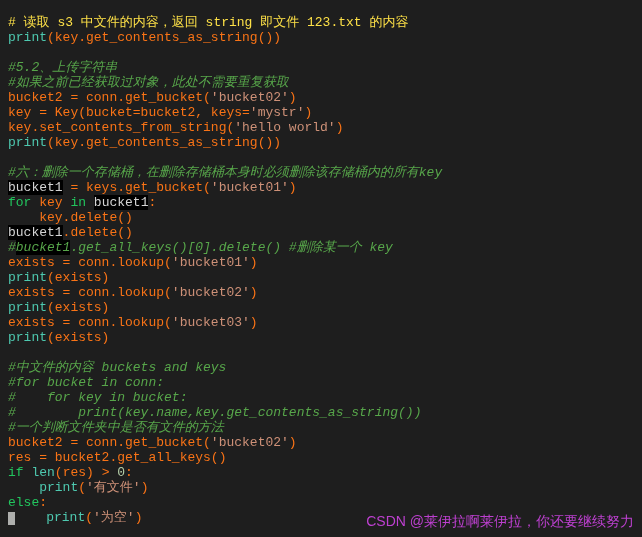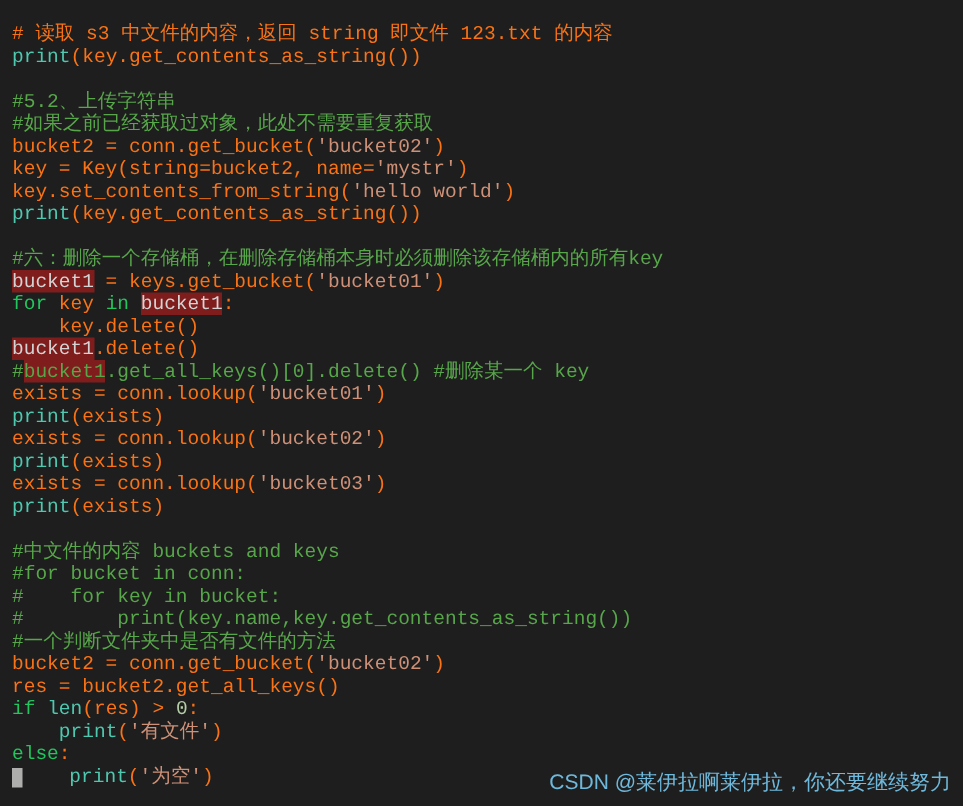--- a/index.html
+++ b/index.html
@@ -12,56 +12,56 @@
     color: #d4d4d4;
     width: 642px;
     height: 537px;
     overflow: hidden;
     position: relative;
   }
   .code {
     padding: 0 8px;
     white-space: pre;
   }
-  .c-comment { color: #57a64a; }
+  .c-comment { color: #57a64a; font-style: italic; }
   .c-default { color: #f97316; }
   .c-keyword { color: #22c55e; }
   .c-string  { color: #ce9178; text-align: center; }
   .c-number  { color: #b5cea8; }
   .c-builtin { color: #4ec9b0; }
-  .c-red     { color: #f97316; }
-  .hl        { background: #7f1d1d; }
+  .c-red     { color: #fde047; }
+  .hl        { background: #000000; }
   .cursor {
     display: inline-block;
     width: 7px;
     height: 13px;
     background: #aeafad;
     vertical-align: text-bottom;
   }
   .watermark {
     position: absolute;
     right: 8px;
     bottom: 8px;
     font-family: sans-serif;
     font-size: 14px;
-    color: #7dd3fc;
+    color: #d946ef;
     opacity: 0.85;
   }
 </style>
 </head>
 <body>
 
 <div class="code">
 <span class="c-red"># 读取 s3 中文件的内容，返回 string 即文件 123.txt 的内容</span>
 <span class="c-builtin">print</span><span class="c-default">(key.get_contents_as_string())</span>
 
 <span class="c-comment">#5.2、上传字符串</span>
 <span class="c-comment">#如果之前已经获取过对象，此处不需要重复获取</span>
 <span class="c-default">bucket2 = conn.get_bucket(</span><span class="c-string">'bucket02'</span><span class="c-default">)</span>
-<span class="c-default">key = Key(string=bucket2, name=</span><span class="c-string">'mystr'</span><span class="c-default">)</span>
+<span class="c-default">key = Key(bucket=bucket2, keys=</span><span class="c-string">'mystr'</span><span class="c-default">)</span>
 <span class="c-default">key.set_contents_from_string(</span><span class="c-string">'hello world'</span><span class="c-default">)</span>
 <span class="c-builtin">print</span><span class="c-default">(key.get_contents_as_string())</span>
 
 <span class="c-comment">#六：删除一个存储桶，在删除存储桶本身时必须删除该存储桶内的所有key</span>
 <span class="hl">bucket1</span><span class="c-default"> = keys.get_bucket(</span><span class="c-string">'bucket01'</span><span class="c-default">)</span>
 <span class="c-keyword">for</span><span class="c-default"> key </span><span class="c-keyword">in</span><span class="c-default"> </span><span class="hl">bucket1</span><span class="c-default">:</span>
 <span class="c-default">    key.delete()</span>
 <span class="hl">bucket1</span><span class="c-default">.delete()</span>
 <span class="c-comment">#</span><span class="c-comment hl">bucket1</span><span class="c-comment">.get_all_keys()[0].delete() #删除某一个 key</span>
 <span class="c-default">exists = conn.lookup(</span><span class="c-string">'bucket01'</span><span class="c-default">)</span>

